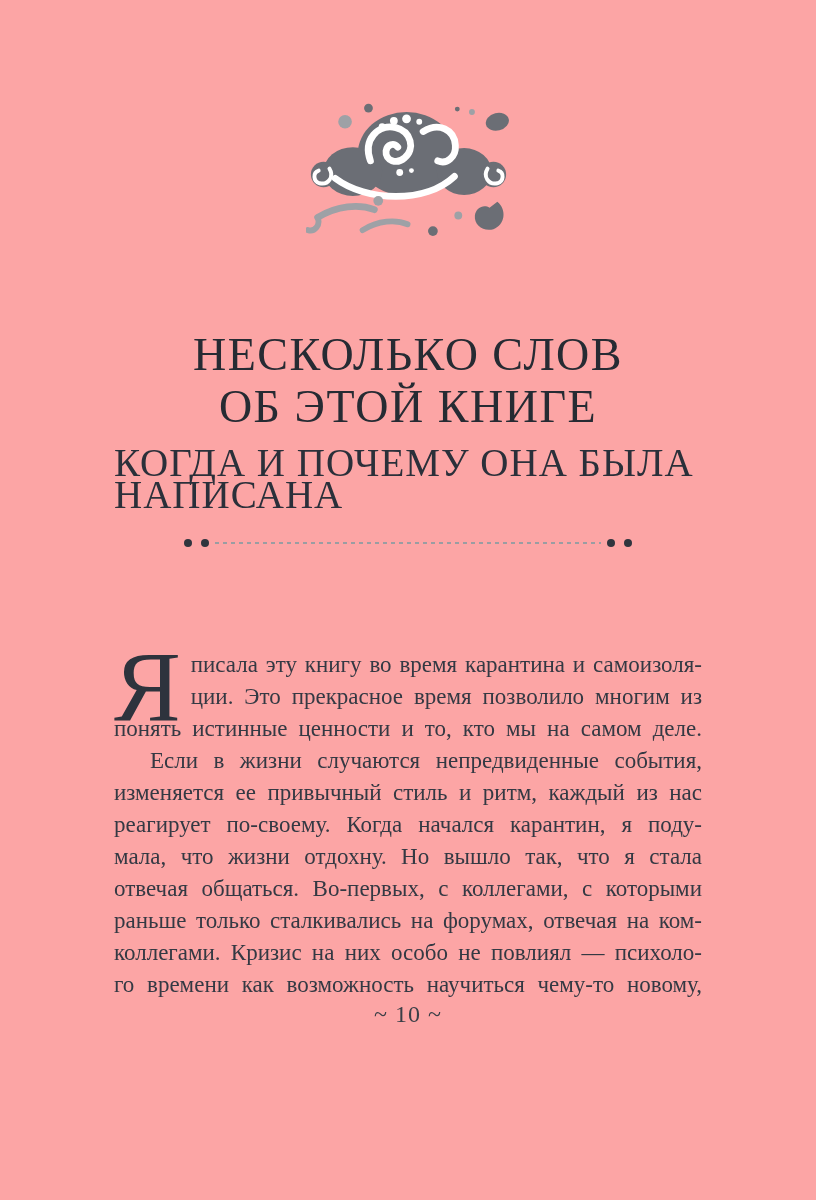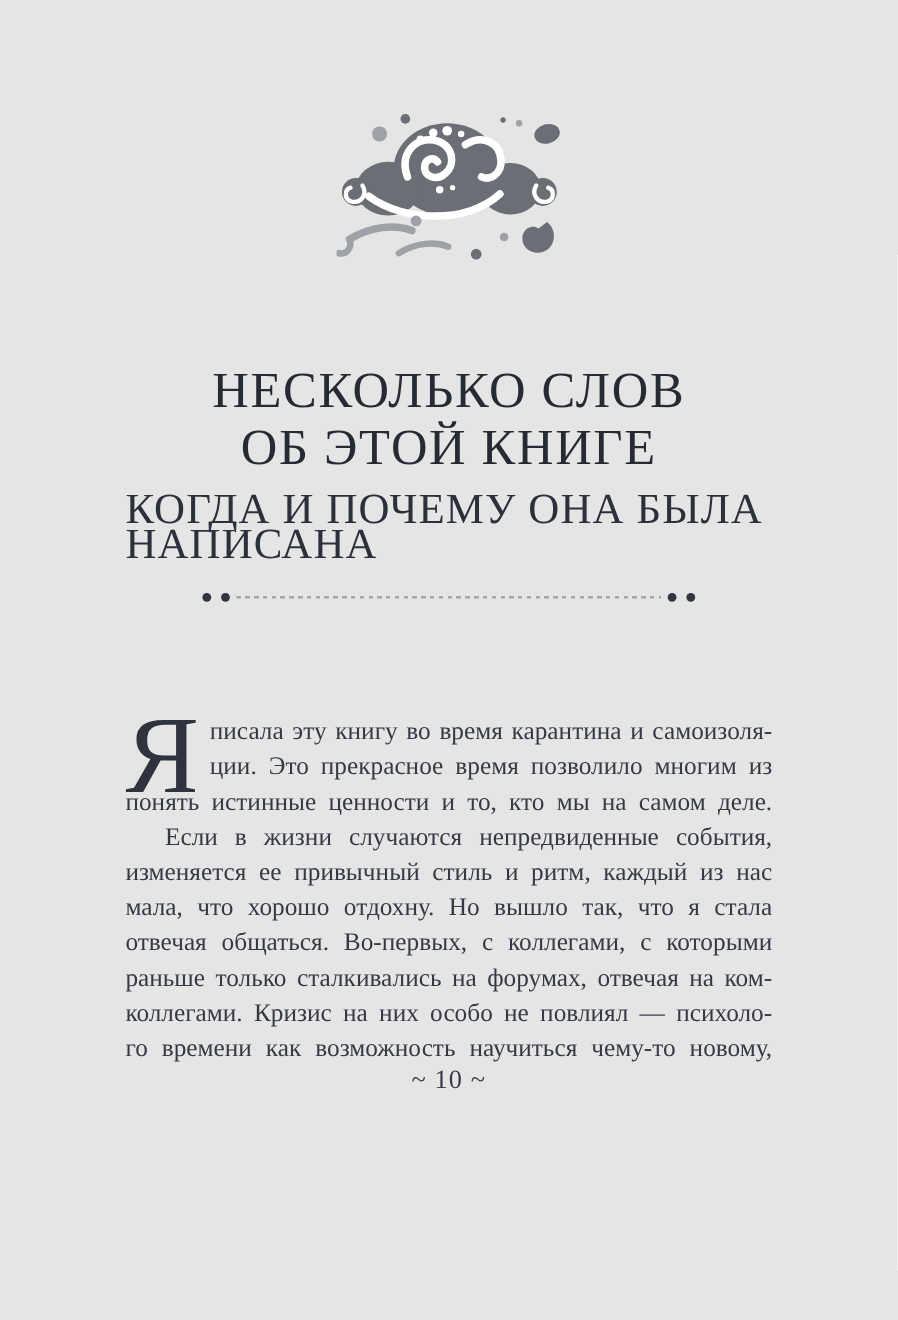--- a/index.html
+++ b/index.html
@@ -1,20 +1,20 @@
 <!DOCTYPE html>
 <html lang="ru"><head>
 <meta charset="utf-8">
 <style>
   html,body{margin:0;padding:0;background:#ffffff;}
   .page{
     position:relative;
     width:816px;height:1200px;
     margin:0 auto;
-    background:#e5e5e5;
+    background:#fca5a5;
     font-family:"Liberation Serif","DejaVu Serif",serif;
     color:#343943;
     overflow:hidden;
   }
   .content{width:588px;margin:0 auto;}
   
   .ornament{display:flex;justify-content:center;padding-top:100px;}
   
   .title{
     margin-top:82px;
@@ -152,21 +152,22 @@
             <div class="bline">писала эту книгу во время карантина и самоизоля-</div>
             <div class="bline">ции. Это прекрасное время позволило многим из нас</div>
           </div>
       </div>
       <div>
           <div class="bline">понять истинные ценности и то, кто мы на самом деле.</div>
         </div>
       <div class="para2">
           <div class="bline">Если в жизни случаются непредвиденные события,</div>
           <div class="bline">изменяется ее привычный стиль и ритм, каждый из нас</div>
-          <div class="bline">мала, что хорошо отдохну. Но вышло так, что я стала</div>
+          <div class="bline">реагирует по-своему. Когда начался карантин, я поду-</div>
+          <div class="bline">мала, что жизни отдохну. Но вышло так, что я стала</div>
           <div class="bline">отвечая общаться. Во-первых, с коллегами, с которыми</div>
           <div class="bline">раньше только сталкивались на форумах, отвечая на ком-</div>
           <div class="bline">коллегами. Кризис на них особо не повлиял — психоло-</div>
           <div class="bline">го времени как возможность научиться чему-то новому,</div>
         </div>
     </div>
 
     <div class="page-number">~ 10 ~</div>
   </div>
 </div>

